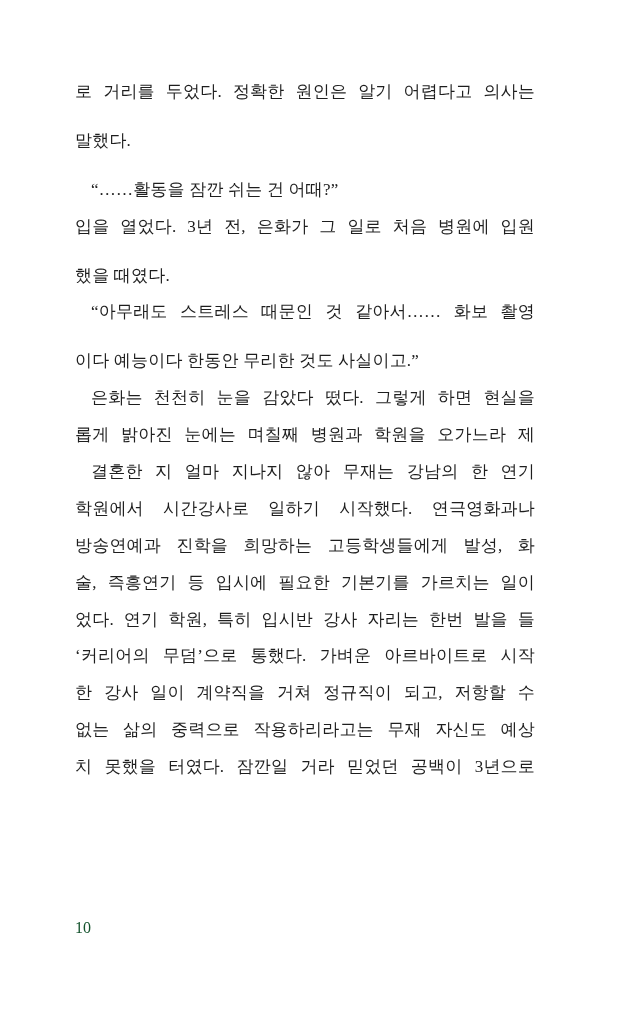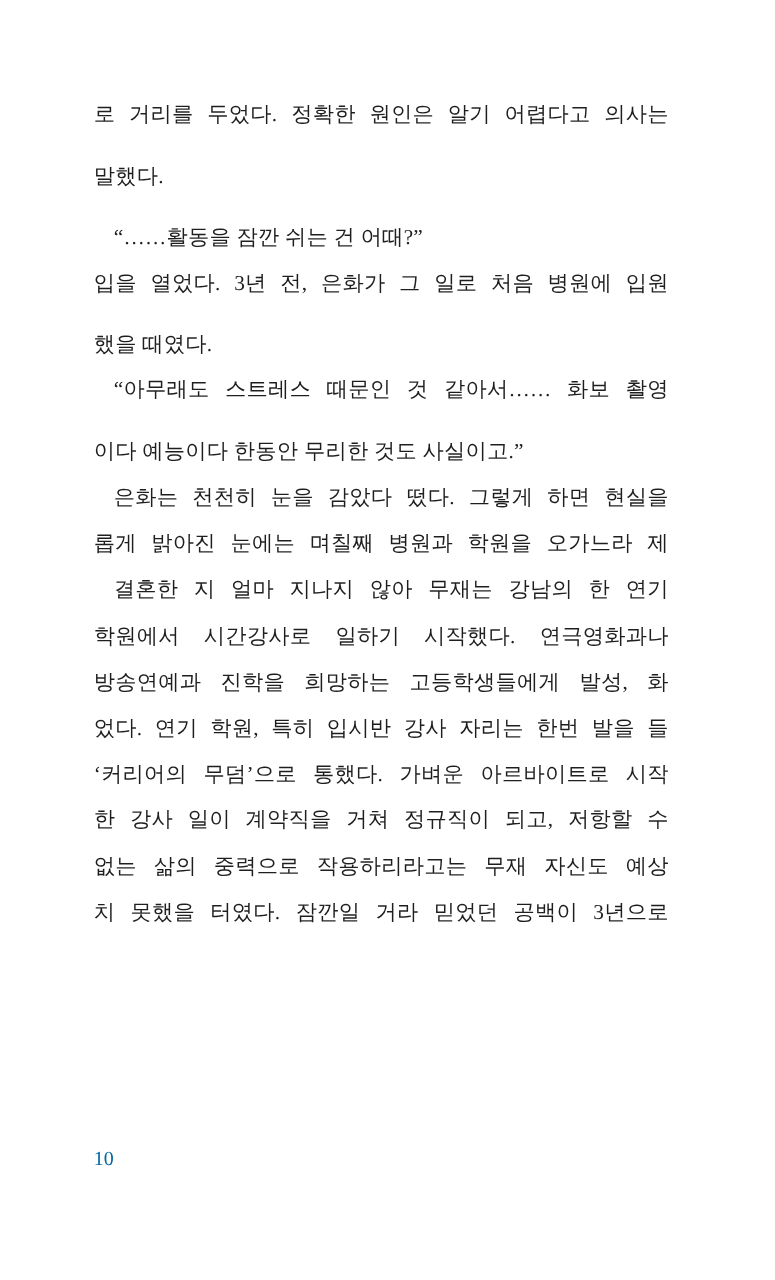--- a/index.html
+++ b/index.html
@@ -36,39 +36,40 @@
     }
     .line.indent {
       padding-left: 16px;
     }
     .page-number {
       position: absolute;
       left: 75px;
       top: 918px;
       font-size: 16px;
       line-height: 20px;
-      color: #0369a1;
+      color: #14532d;
     }
   </style>
 </head>
 <body>
 
 <div class="page">
   <div class="line">로 거리를 두었다. 정확한 원인은 알기 어렵다고 의사는</div>
   <div class="line last">말했다.</div>
   <div class="line indent last">“……활동을 잠깐 쉬는 건 어때?”</div>
   <div class="line">입을 열었다. 3년 전, 은화가 그 일로 처음 병원에 입원</div>
   <div class="line last">했을 때였다.</div>
   <div class="line indent">“아무래도 스트레스 때문인 것 같아서…… 화보 촬영</div>
   <div class="line last">이다 예능이다 한동안 무리한 것도 사실이고.”</div>
   <div class="line indent">은화는 천천히 눈을 감았다 떴다. 그렇게 하면 현실을</div>
   <div class="line">롭게 밝아진 눈에는 며칠째 병원과 학원을 오가느라 제</div>
   <div class="line indent">결혼한 지 얼마 지나지 않아 무재는 강남의 한 연기</div>
   <div class="line">학원에서 시간강사로 일하기 시작했다. 연극영화과나</div>
   <div class="line">방송연예과 진학을 희망하는 고등학생들에게 발성, 화</div>
+  <div class="line">술, 즉흥연기 등 입시에 필요한 기본기를 가르치는 일이</div>
   <div class="line">었다. 연기 학원, 특히 입시반 강사 자리는 한번 발을 들</div>
   <div class="line">‘커리어의 무덤’으로 통했다. 가벼운 아르바이트로 시작</div>
   <div class="line">한 강사 일이 계약직을 거쳐 정규직이 되고, 저항할 수</div>
   <div class="line">없는 삶의 중력으로 작용하리라고는 무재 자신도 예상</div>
   <div class="line">치 못했을 터였다. 잠깐일 거라 믿었던 공백이 3년으로</div>
 </div>
 
 <div class="page-number">10</div>
 
 </body></html>

